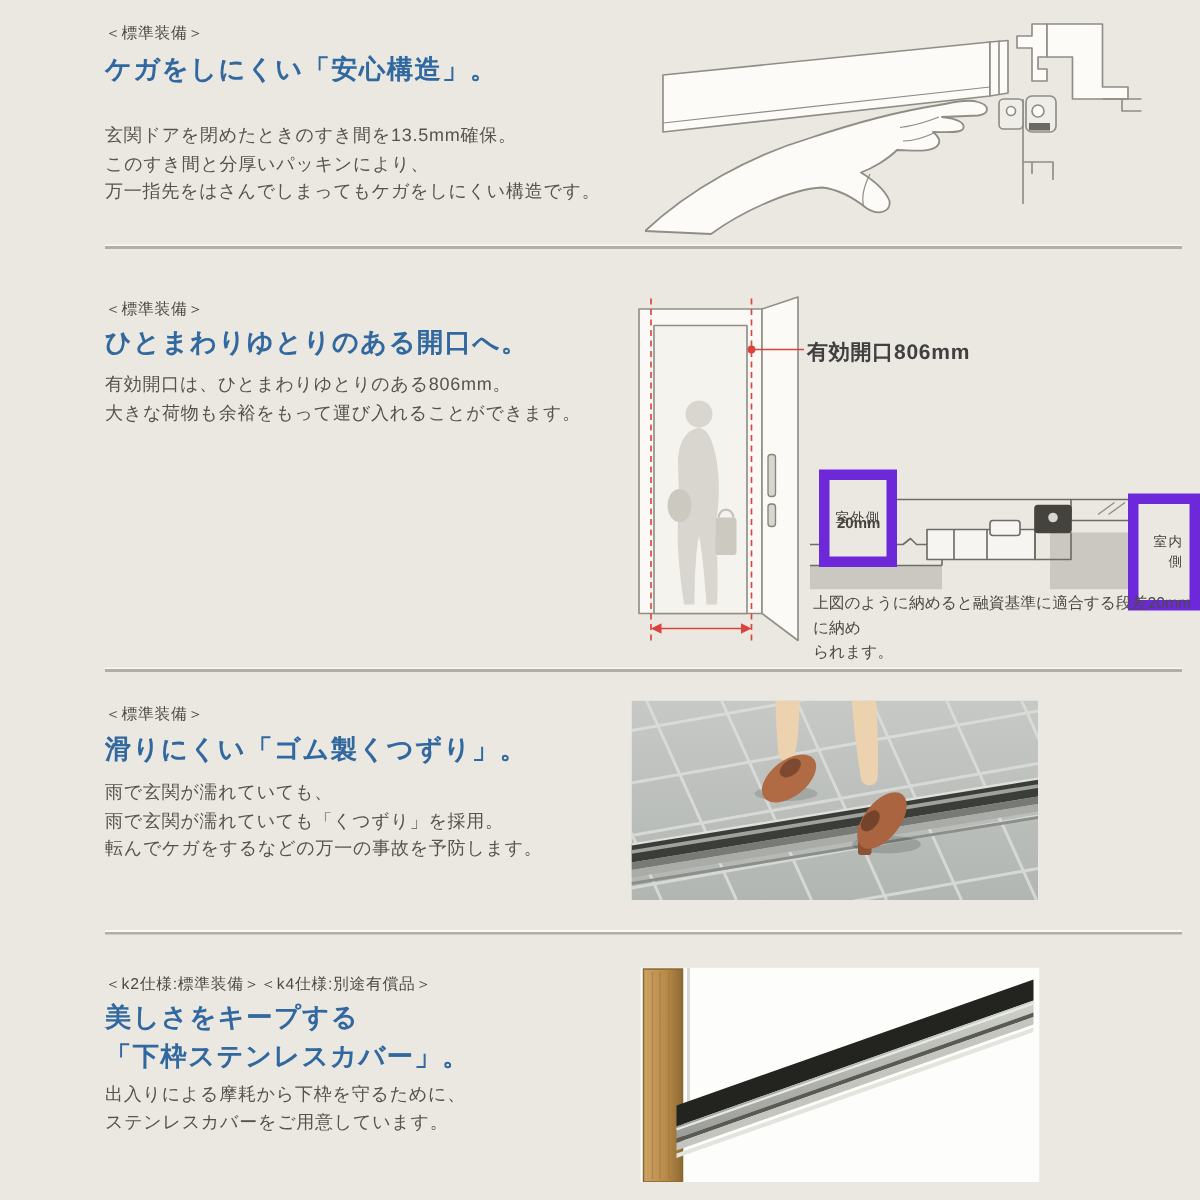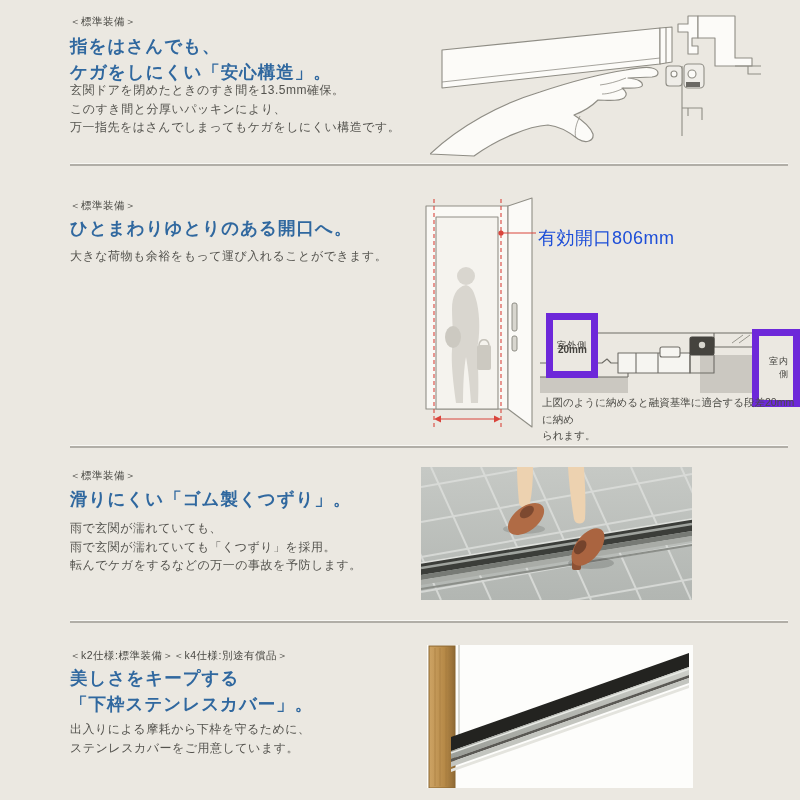--- a/index.html
+++ b/index.html
@@ -4,36 +4,35 @@
 <style>
   html,body{margin:0;padding:0;}
   #page{position:relative;width:800px;height:800px;background:#ebe8e1;overflow:hidden;
         font-family:"Liberation Sans",sans-serif;color:#4f4e49;}
   .tag{position:absolute;left:70px;font-size:10.5px;letter-spacing:.5px;color:#4b4a45;}
   .heading{position:absolute;left:70px;font-size:17.5px;font-weight:bold;color:#30689f;
            line-height:26px;letter-spacing:1px;}
   .body-text{position:absolute;left:70px;font-size:12px;line-height:18.5px;letter-spacing:.5px;color:#54534e;}
   .divider{position:absolute;left:70px;width:718px;height:3px;
            background:linear-gradient(to bottom,#f8f7f3 0 34%,#b1aea7 34% 100%);}
-  .red-label{position:absolute;font-size:18px;font-weight:normal;color:#1d4ed8;letter-spacing:.5px;}
+  .red-label{position:absolute;font-size:14px;font-weight:bold;color:#404040;letter-spacing:.5px;}
   .side-label{position:absolute;font-size:9px;color:#3f3e3a;border:7px solid #6d28d9;
               padding:19px 4px;background:#ebe8e1;letter-spacing:1px;text-align:right;}
   .dim-label{position:absolute;font-size:10px;color:#44423d;font-weight:bold;}
   .caption{position:absolute;left:542px;width:256px;font-size:10.5px;line-height:16.5px;color:#4b4a45;}
   svg{position:absolute;display:block;}
 </style>
 </head>
 <body>
 
 <div id="page">
 
   <div>
     <div class="tag" style="top:15px;">＜標準装備＞</div>
     <div class="heading" style="top:33px;">
-      <div>指をはさんでも、</div>
       <div>ケガをしにくい「安心構造」。</div>
     </div>
     <div class="body-text" style="top:81px;">
       <div>玄関ドアを閉めたときのすき間を13.5mm確保。</div>
       <div>このすき間と分厚いパッキンにより、</div>
       <div>万一指先をはさんでしまってもケガをしにくい構造です。</div>
     </div>
 
     <svg style="left:430px;top:8px;" width="332" height="150" viewBox="0 0 332 150">
       <g stroke="#8f8d85" stroke-width="1.1" fill="#fcfbf8" stroke-linejoin="round">
@@ -65,20 +64,21 @@
   </div>
 
   <div class="divider" style="top:163px;"></div>
 
   <div>
     <div class="tag" style="top:199px;">＜標準装備＞</div>
     <div class="heading" style="top:215px;">
       <div>ひとまわりゆとりのある開口へ。</div>
     </div>
     <div class="body-text" style="top:247px;">
+      <div>有効開口は、ひとまわりゆとりのある806mm。</div>
       <div>大きな荷物も余裕をもって運び入れることができます。</div>
     </div>
 
     <svg style="left:422px;top:197px;" width="114" height="242" viewBox="0 0 114 242">
       <g stroke="#908e86" stroke-width="1.1" stroke-linejoin="round">
         <rect x="4" y="9" width="82" height="203" fill="#faf9f5"></rect>
         <rect x="14" y="20" width="62" height="192" fill="#f5f3ee"></rect>
         <path d="M86,9 L110,1 L110,230 L86,212 Z" fill="#fbfaf7"></path>
       </g>
 

